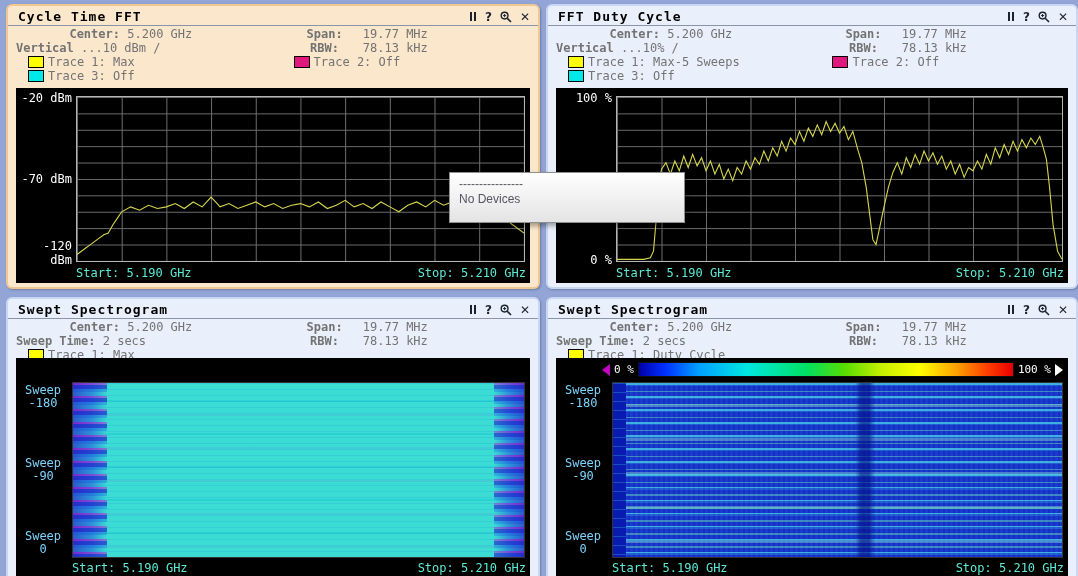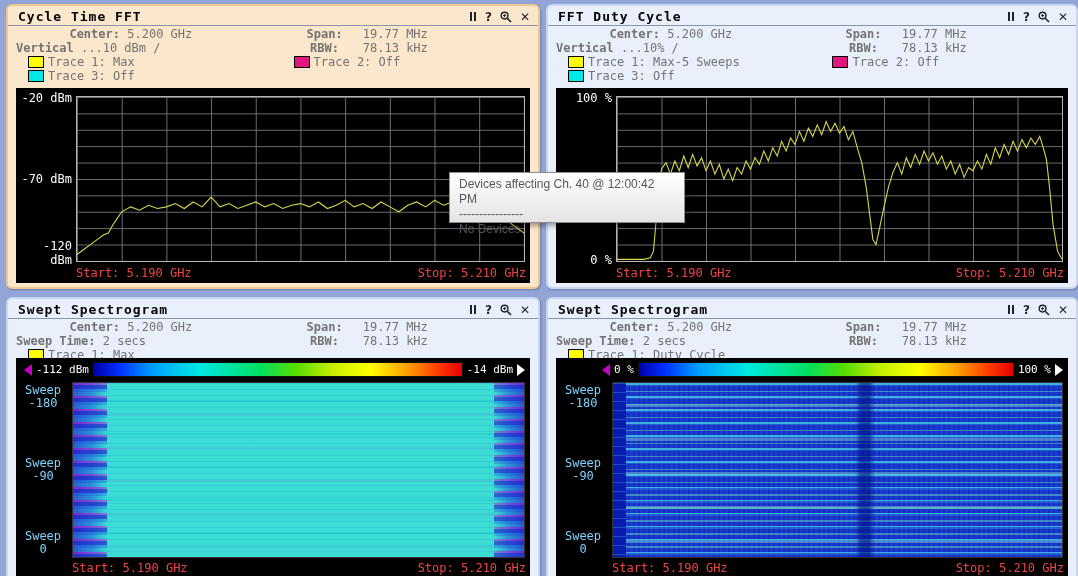--- a/index.html
+++ b/index.html
@@ -37,21 +37,21 @@
     border:1px solid #B5B5B5;background-color:#000;
     background-image:linear-gradient(to right,#6E6E6E 1px,transparent 1px),
                      linear-gradient(to bottom,#6E6E6E 1px,transparent 1px);
     background-size:10% 10%;}
   .grid-area svg{position:absolute;inset:0;width:100%;height:100%;}
   .ylab{position:absolute;left:0;width:56px;text-align:right;font-size:12px;color:#FFF;}
   .ylab.top{top:3px;}
   .ylab.mid{top:calc(50% - 14px);}
   .ylab.bot{bottom:16px;}
   .xlab-row{position:absolute;left:60px;right:4px;bottom:3px;display:flex;
-    justify-content:space-between;font-size:12px;color:#ef4444;}
+    justify-content:space-between;font-size:12px;color:#5eead4;}
 
   
   .specchart{position:absolute;left:8px;right:8px;top:59px;bottom:0;background:#000;}
   .cbar-row{position:absolute;top:4px;left:8px;right:5px;height:15px;display:flex;
     align-items:center;gap:4px;color:#FFF;font-size:11px;}
   .arrow-l{width:0;height:0;border-top:6px solid transparent;border-bottom:6px solid transparent;
     border-right:8px solid #C400C4;}
   .arrow-r{width:0;height:0;border-top:6px solid transparent;border-bottom:6px solid transparent;
     border-left:8px solid #FFF;}
   .cbar{flex:1;height:13px;border:1px solid #101010;
@@ -262,27 +262,20 @@
     </div>
     <div class="irow">
       <div class="trace t-indent">
           <span class="swatch" style="background: rgb(255, 255, 0);"></span>
           <span>Trace 1: Max</span>
         </div>
       <div></div>
     </div>
   </div>
   <div class="specchart" id="spec-max">
-    <div class="cbar-row">
-      <span class="arrow-l"></span>
-      <span>-112 dBm</span>
-      <span class="cbar"></span>
-      <span>-14 dBm</span>
-      <span class="arrow-r"></span>
-    </div>
     <div class="sweepcol">
       <div class="sweeplab top"><span>Sweep</span><br><span>-180</span></div>
       <div class="sweeplab mid"><span>Sweep</span><br><span>-90</span></div>
       <div class="sweeplab bot"><span>Sweep</span><br><span>0</span></div>
     </div>
     <div class="spec-area">
       <div class="spec-edge edge-left"></div>
       <div class="spec-edge edge-right"></div>
     </div>
     <div class="xlab-row" style="left:56px;">
@@ -347,16 +340,15 @@
       <div class="spec-edge edge-mid"></div>
     </div>
     <div class="xlab-row" style="left:56px;">
       <span>Start: 5.190 GHz</span>
       <span>Stop: 5.210 GHz</span>
     </div>
   </div>
 </div>
 
 <div id="tooltip">
-  <div>Devices affecting Ch. 40 @ 12:00:42 PM</div>
   <div>----------------</div>
   <div>No Devices</div>
 </div>
 
 </body></html>

